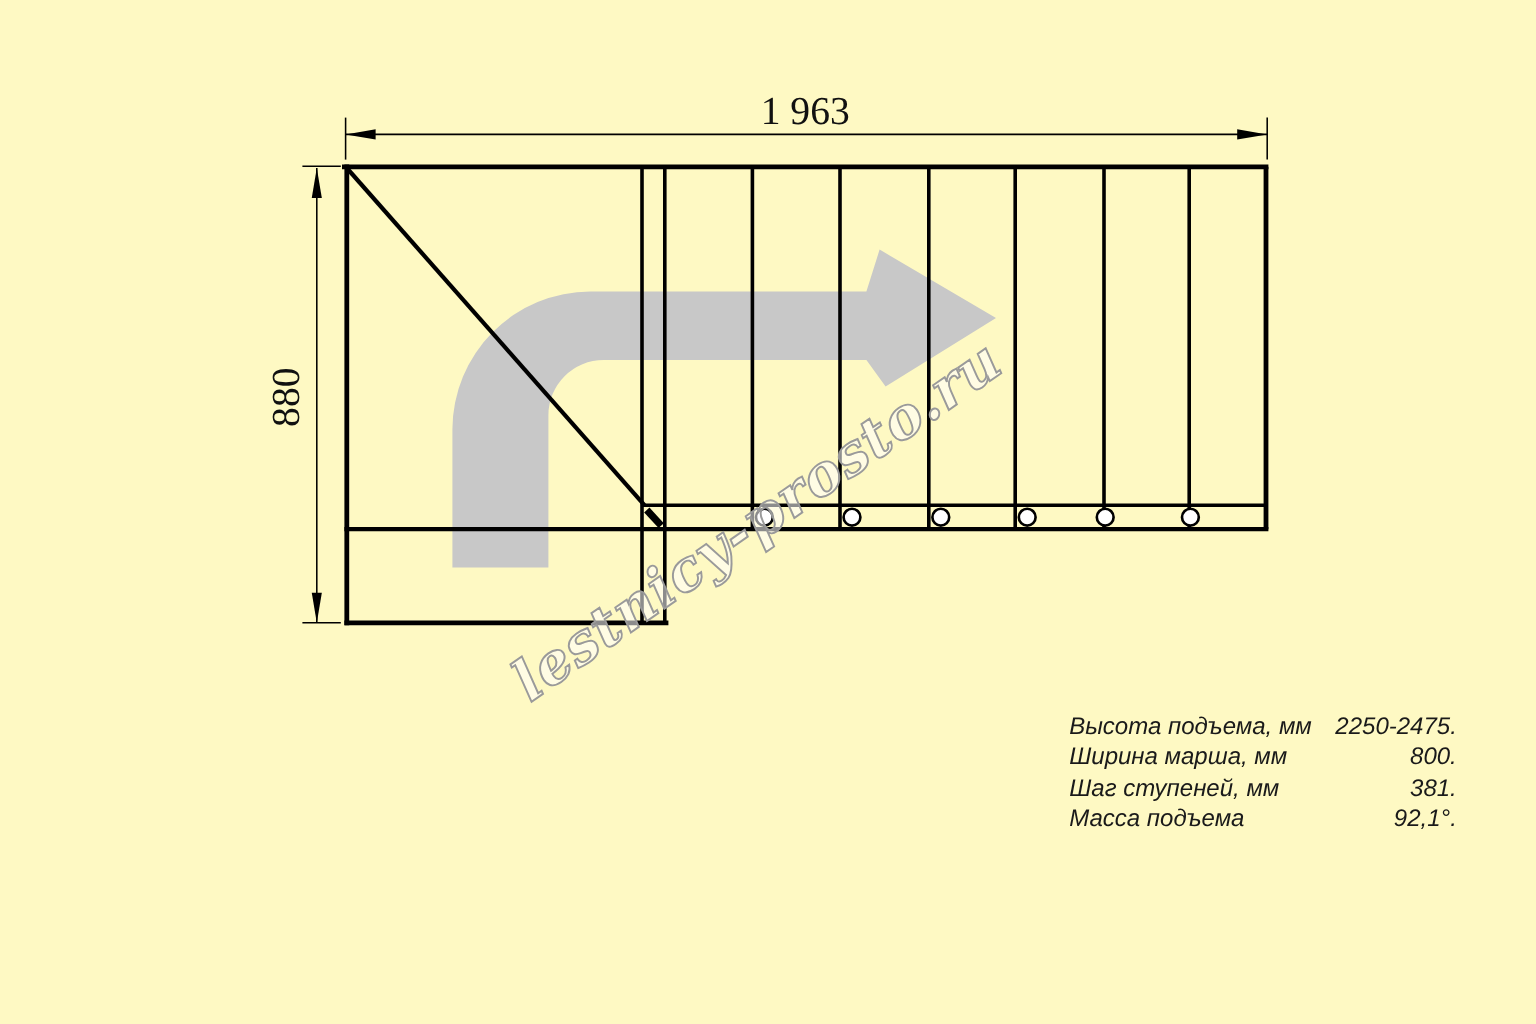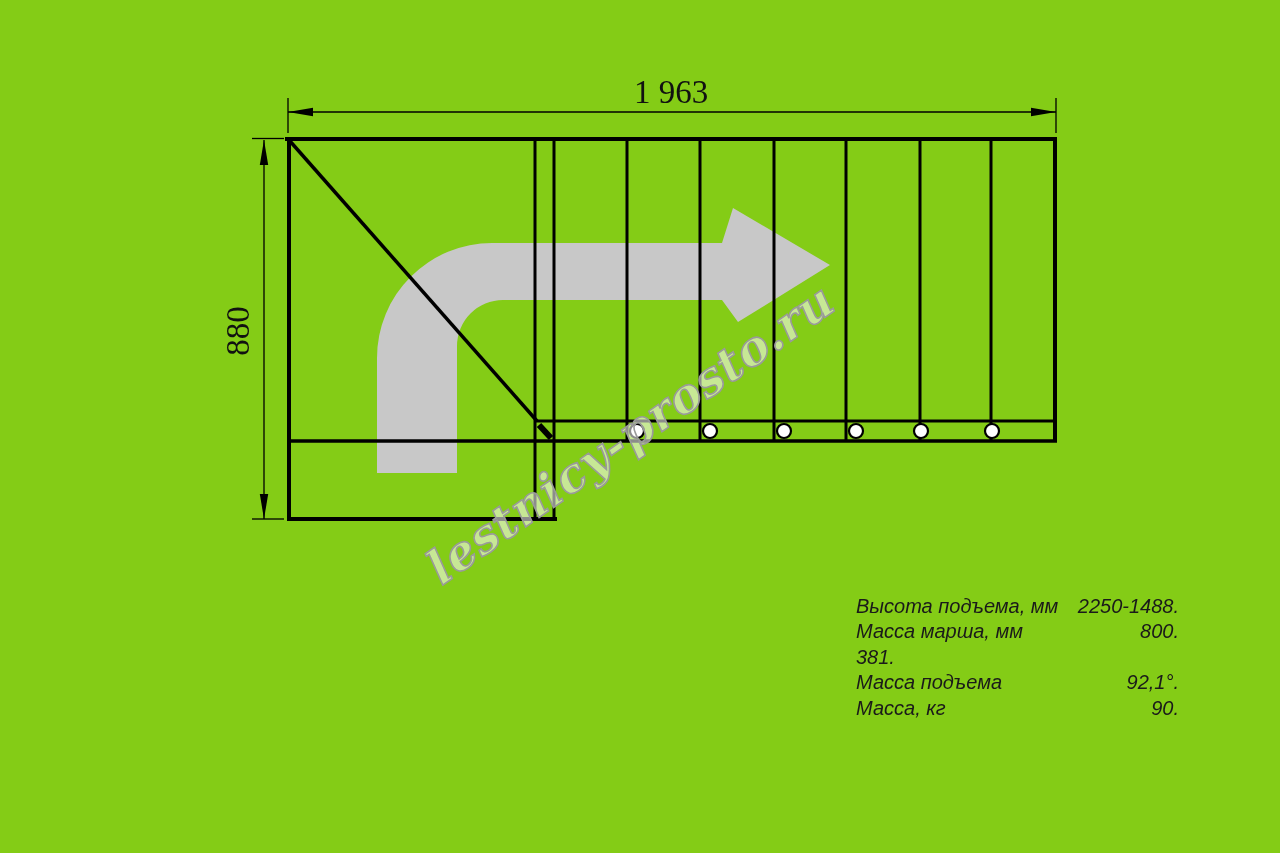--- a/index.html
+++ b/index.html
@@ -1,27 +1,27 @@
 <!DOCTYPE html>
 <html><head>
 <meta charset="utf-8">
 <style>
   html,body{margin:0;padding:0;background:#ffffff;}
-  .stage{position:relative;width:1280px;height:853px;background:#84cc16;overflow:hidden;
+  .stage{position:relative;width:1280px;height:853px;background:#fef9c3;overflow:hidden;
          font-family:"Liberation Sans",sans-serif;}
   .drawing-svg{position:absolute;left:0;top:0;}
   .plan-line{stroke:#000;fill:none;}
   .dim-line{stroke:#000;stroke-width:1.3;fill:none;}
   .dim-arrow{fill:#000;stroke:none;}
   .dim-text{font-family:"Liberation Serif",serif;font-size:33px;fill:#111;}
   .hole{stroke:#000;stroke-width:2.2;fill:#ffffff;}
   .watermark{font-family:"DejaVu Serif",serif;font-style:italic;font-weight:bold;
              font-size:47px;fill:#ffffff;fill-opacity:0.55;stroke-width:1.6;
              letter-spacing:1px;}
-  .specs{position:absolute;left:856px;top:594px;width:323px;
+  .specs{position:absolute;left:891px;top:594px;width:323px;
          font-style:italic;font-size:20px;line-height:25.4px;color:#1a1a1a;}
   .spec-row{display:flex;justify-content:space-between;}
   .spec-label{text-align:left;white-space:nowrap;}
   .spec-value{text-align:right;white-space:nowrap;}
 </style>
 </head>
 <body>
 
 <div class="stage">
 
@@ -84,32 +84,29 @@
       <path class="dim-arrow" d="M264,519 L259.8,494 L268.2,494 Z"></path>
       <text class="dim-text" x="249" y="331" text-anchor="middle" transform="rotate(-90 249 331)">880</text>
     </g>
 
     <text class="watermark" x="640" y="447" text-anchor="middle" transform="rotate(-35 640 447)" stroke="#9a9a9a">lestnicy-prosto.ru</text>
   </svg>
 
   <div class="specs">
     <div class="spec-row">
       <span class="spec-label">Высота подъема, мм</span>
-      <span class="spec-value">2250-1488.</span>
+      <span class="spec-value">2250-2475.</span>
     </div>
     <div class="spec-row">
-      <span class="spec-label">Масса марша, мм</span>
+      <span class="spec-label">Ширина марша, мм</span>
       <span class="spec-value">800.</span>
     </div>
     <div class="spec-row">
+      <span class="spec-label">Шаг ступеней, мм</span>
       <span class="spec-value">381.</span>
     </div>
     <div class="spec-row">
       <span class="spec-label">Масса подъема</span>
       <span class="spec-value">92,1°.</span>
     </div>
-    <div class="spec-row">
-      <span class="spec-label">Масса, кг</span>
-      <span class="spec-value">90.</span>
-    </div>
   </div>
 
 </div>
 
 </body></html>

